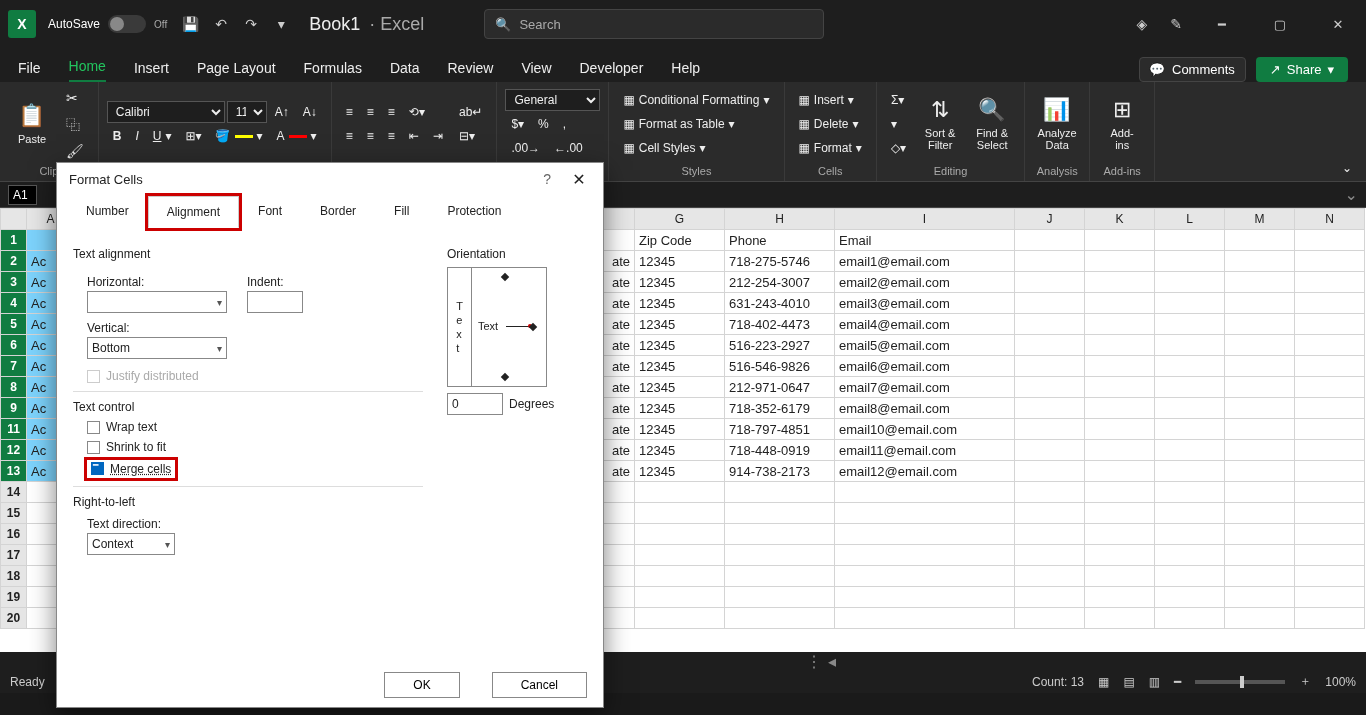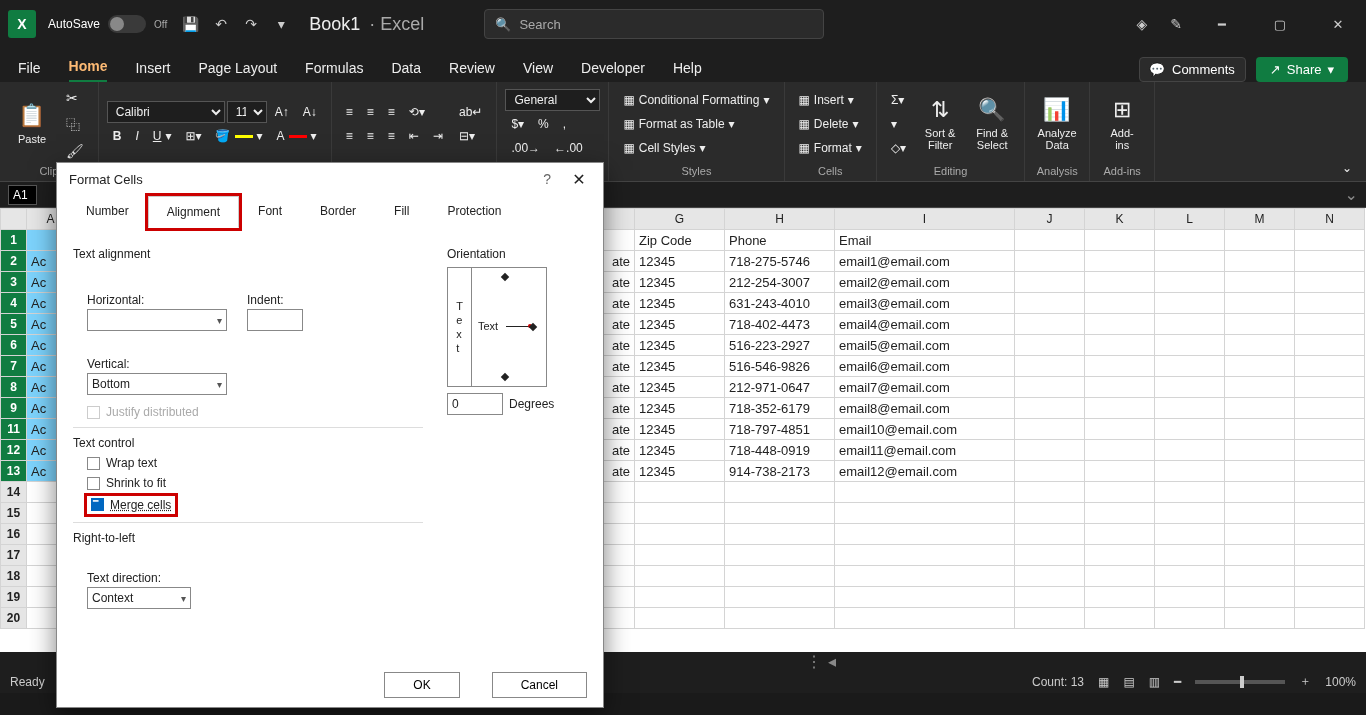--- a/index.html
+++ b/index.html
@@ -16,21 +16,21 @@
 .qat-icon { width: 16px; height: 16px; color: #ccc; display: flex; align-items: center; justify-content: center; font-size: 14px; }
 .doc-title { font-size: 18px; color: #eee; }
 .doc-subtitle { color: #aaa; margin-left: 4px; }
 .search-box { flex: 0 0 340px; margin-left: 60px; height: 30px; background: #2b2b2b; border: 1px solid #444; border-radius: 4px; display: flex; align-items: center; padding: 0 10px; color: #aaa; font-size: 13px; gap: 8px; }
 .titlebar-right { margin-left: auto; display: flex; gap: 18px; align-items: center; }
 .win-btn { width: 40px; height: 30px; display: flex; align-items: center; justify-content: center; color: #ccc; font-size: 13px; }
 
 
 .ribbon-tabs { height: 34px; background: #1e1e1e; display: flex; align-items: flex-end; padding: 0 18px; gap: 28px; font-size: 14px; }
 .ribbon-tab { padding-bottom: 6px; color: #eee; cursor: pointer; }
-.ribbon-tab.active { border-bottom: 2px solid #107c41; color: #fdba74; font-weight: 700; }
+.ribbon-tab.active { border-bottom: 2px solid #107c41; color: #22c55e; font-weight: 400; }
 .ribbon-right { margin-left: auto; display: flex; gap: 10px; }
 .comments-btn { background: #2b2b2b; border: 1px solid #444; border-radius: 4px; padding: 4px 10px; font-size: 13px; display: flex; align-items: center; gap: 6px; }
 .share-btn { background: #107c41; border-radius: 4px; padding: 4px 14px; font-size: 13px; display: flex; align-items: center; gap: 6px; }
 
 
 .ribbon { height: 100px; background: #2b2b2b; display: flex; border-bottom: 1px solid #444; }
 .ribbon-group { border-right: 1px solid #3a3a3a; padding: 4px 8px 2px; display: flex; flex-direction: column; justify-content: space-between; }
 .ribbon-group-content { display: flex; gap: 4px; align-items: center; height: 76px; }
 .ribbon-group-label { font-size: 11px; color: #aaa; text-align: center; padding-bottom: 2px; }
 .rbtn { background: transparent; border: none; color: #eee; padding: 4px 6px; border-radius: 3px; font-size: 12px; display: flex; align-items: center; gap: 4px; cursor: pointer; }
@@ -75,21 +75,21 @@
 .dialog-title .dclose { margin-left: auto; width: 24px; text-align: center; font-size: 16px; cursor: pointer; }
 .dialog-title .dhelp { margin-left: auto; color: #666; font-size: 14px; }
 .dialog-tabs { display: flex; padding: 0 10px; gap: 0; }
 .dialog-tab { padding: 8px 18px; cursor: pointer; border: 1px solid transparent; }
 .dialog-tab.active { border: 1px solid #ccc; border-bottom: 1px solid #fff; background: #fff; position: relative; top: 1px; }
 .hl-red { outline: 3px solid #cc0000; }
 .dialog-body { flex: 1; padding: 14px 16px; display: flex; gap: 24px; }
 .dialog-left { flex: 1; }
 .dialog-right { width: 140px; }
 .section-label { font-size: 12px; margin: 6px 0; }
-.field-label { font-size: 12px; margin: 26px 0 2px 14px; }
+.field-label { font-size: 12px; margin: 8px 0 2px 14px; }
 .combo { border: 1px solid #888; height: 22px; width: 140px; margin-left: 14px; display: flex; align-items: center; padding: 0 4px; background: #fff; justify-content: space-between; }
 .combo .caret { font-size: 10px; color: #555; }
 .spinner { border: 1px solid #888; height: 22px; width: 56px; display: inline-flex; align-items: center; padding: 0 4px; background: #fff; }
 .checkbox-row { display: flex; align-items: center; gap: 6px; margin: 6px 0 6px 14px; }
 .checkbox { width: 13px; height: 13px; border: 1px solid #888; background: #fff; }
 .checkbox.checked { background: #0067c0; border-color: #0067c0; position: relative; }
 .checkbox.checked::after { content: "━"; color: #fff; position: absolute; left: 1px; top: -3px; font-size: 9px; }
 .checkbox.disabled { border-color: #ccc; }
 .hl-red-box { outline: 3px solid #cc0000; display: inline-flex; padding: 2px 4px; }
 .orientation-box { border: 1px solid #888; height: 120px; width: 100px; margin-top: 6px; position: relative; display: flex; }
@@ -648,21 +648,21 @@
       </div>
       <div class="checkbox-row">
         <span class="hl-red-box">
           <div class="checkbox checked"></div>
           <span style="margin-left:6px;text-decoration:underline dotted">Merge cells</span>
         </span>
       </div>
       <hr class="sep">
       <div class="section-label">Right-to-left</div>
       <div class="field-label">Text direction:</div>
-      <div class="combo" style="width:104px">
+      <div class="combo" style="width:88px">
           <span>Context</span>
           <span class="caret">▾</span>
         </div>
     </div>
     <div class="dialog-right">
       <div class="section-label">Orientation</div>
       <div class="orientation-box">
         <div class="orient-vert">T<br>e<br>x<br>t</div>
         <div class="orient-dial">
           <span class="dial-text">Text</span>

